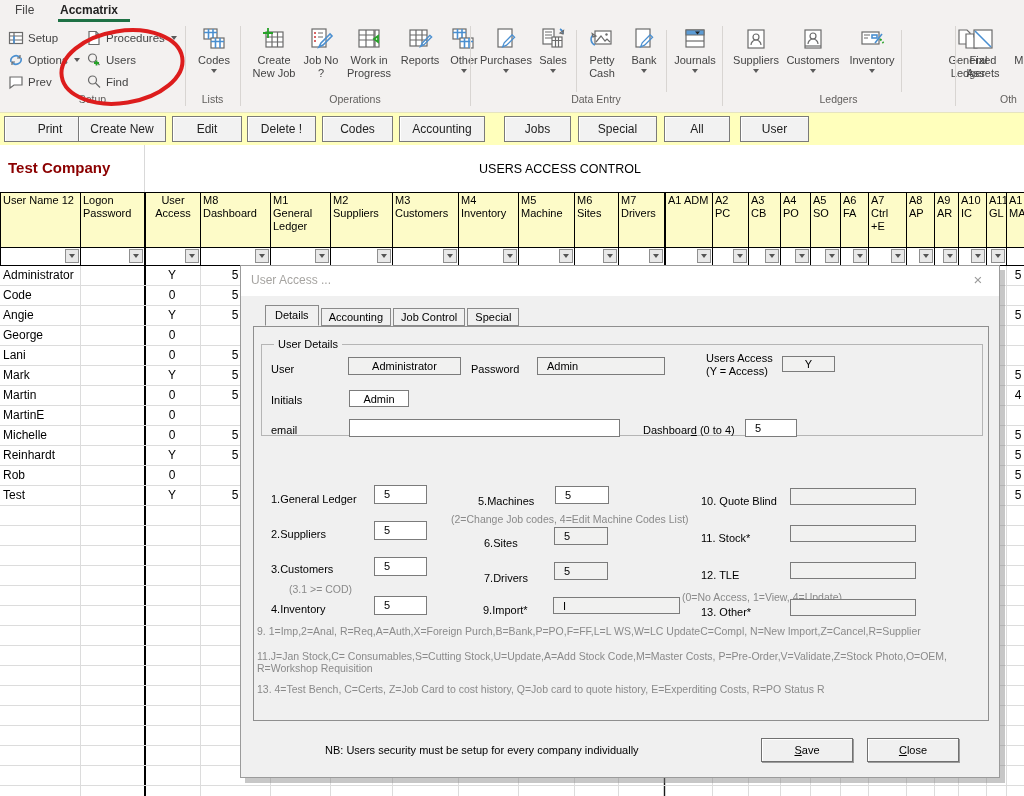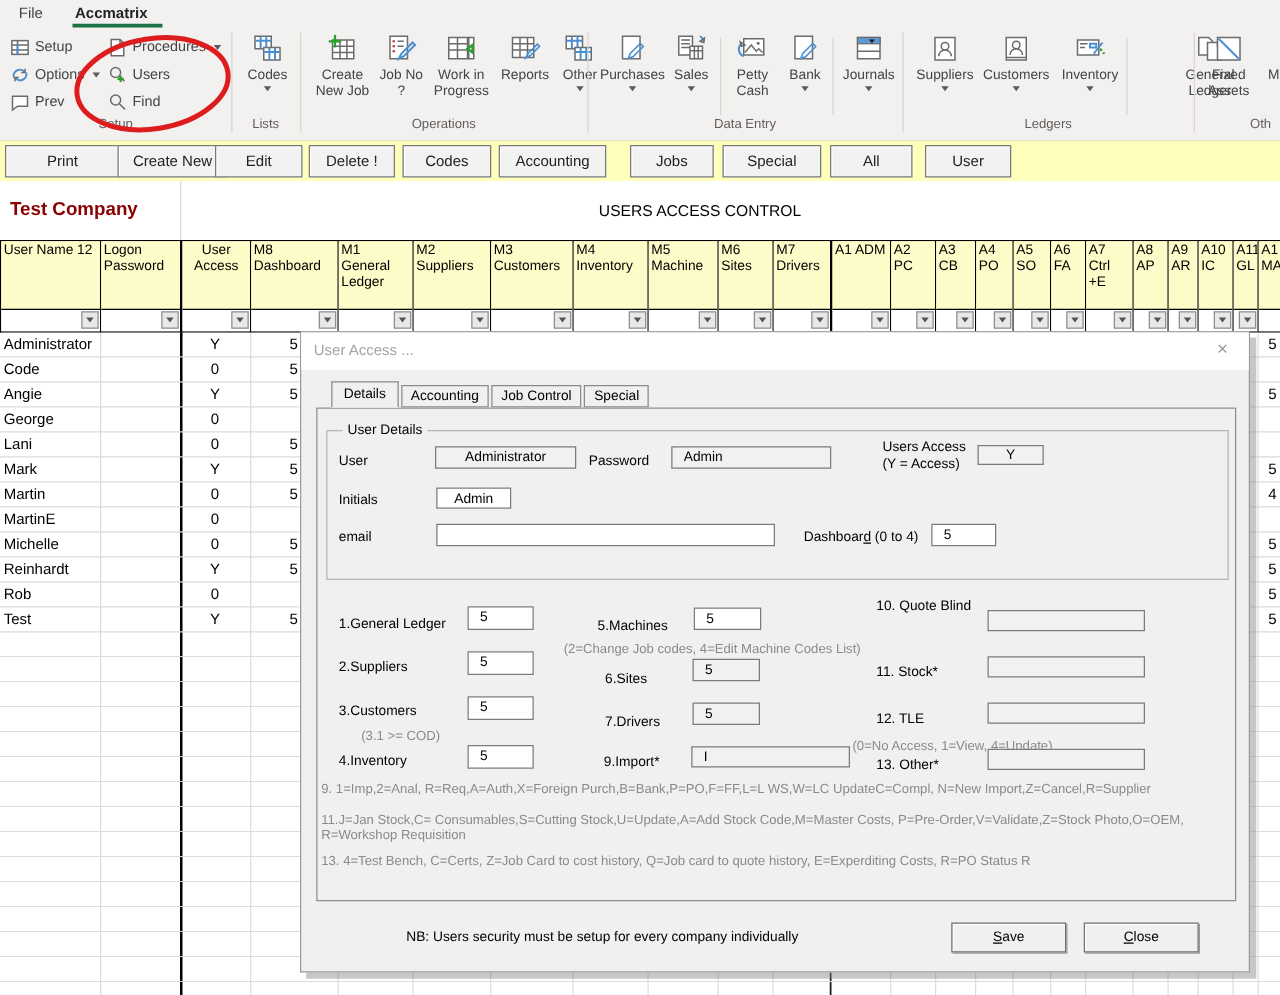--- a/index.html
+++ b/index.html
@@ -313,21 +313,21 @@
   </div>
   <div class="bbtn" style="left:1002px; width:40px;">
     <span class="bicon"></span>
     <span class="blabel">Ma</span>
   </div>
   <div class="glabel" style="left:1000px; width:40px; text-align:left;">Oth</div>
 </div>
 
 <div class="ybar">
   <div class="ybtn" style="left:4px;   width:92px;">Print</div>
-  <div class="ybtn" style="left:78px;  width:88px;margin-left:16px;">Create New</div>
+  <div class="ybtn" style="left:78px;  width:88px;">Create New</div>
   <div class="ybtn" style="left:172px; width:70px;">Edit</div>
   <div class="ybtn" style="left:247px; width:69px;">Delete !</div>
   <div class="ybtn" style="left:322px; width:71px;">Codes</div>
   <div class="ybtn" style="left:399px; width:86px;">Accounting</div>
   <div class="ybtn" style="left:504px; width:67px;">Jobs</div>
   <div class="ybtn" style="left:578px; width:79px;">Special</div>
   <div class="ybtn" style="left:664px; width:66px;">All</div>
   <div class="ybtn" style="left:740px; width:69px;">User</div>
 </div>
 
@@ -624,21 +624,21 @@
   <div class="dtitlebar">
     <span class="dtitle">User Access ...</span>
     <span class="dclose">×</span>
   </div>
 
   <div class="tabs">
     <span class="tab active">Details</span><span class="tab">Accounting</span><span class="tab">Job Control</span><span class="tab">Special</span>
   </div>
   <div class="tabpanel"></div>
 
-  <div class="groupbox" style="left:20px; top:78px; width:722px; height:120px;">
+  <div class="groupbox" style="left:20px; top:78px; width:722px; height:92px;">
     <span class="legend">User Details</span>
   </div>
   <span class="dlab" style="left:30px; top:97px;">User</span>
   <div class="tin gray center" style="left:107px; top:91px; width:113px;">Administrator</div>
   <span class="dlab" style="left:230px; top:97px;">Password</span>
   <div class="tin gray padded" style="left:296px; top:91px; width:128px;">Admin</div>
   <span class="dlab" style="left:465px; top:86px;">Users Access</span>
   <span class="dlab" style="left:465px; top:99px;">(Y = Access)</span>
   <div class="tin gray center" style="left:541px; top:90px; width:53px; height:16px; line-height:14px;">Y</div>
   <span class="dlab" style="left:30px; top:128px;">Initials</span>
@@ -661,21 +661,21 @@
   <span class="dlab" style="left:237px; top:229px;">5.Machines</span>
   <div class="tin padded" style="left:314px; top:220px; width:54px;">5</div>
   <span class="dnote" style="left:210px; top:247px;">(2=Change Job codes, 4=Edit Machine Codes List)</span>
   <span class="dlab" style="left:243px; top:271px;">6.Sites</span>
   <div class="tin gray padded" style="left:313px; top:261px; width:54px;">5</div>
   <span class="dlab" style="left:243px; top:306px;">7.Drivers</span>
   <div class="tin gray padded" style="left:313px; top:296px; width:54px;">5</div>
   <span class="dlab" style="left:242px; top:338px;">9.Import*</span>
   <div class="tin gray padded" style="left:312px; top:331px; width:127px; height:17px;">I</div>
 
-  <span class="dlab" style="left:460px; top:213px;">10. Quote Blind</span>
+  <span class="dlab" style="left:460px; top:229px;">10. Quote Blind</span>
   <div class="tin gray" style="left:549px; top:222px; width:126px; height:17px;"></div>
   <span class="dlab" style="left:460px; top:266px;">11. Stock*</span>
   <div class="tin gray" style="left:549px; top:259px; width:126px; height:17px;"></div>
   <span class="dlab" style="left:460px; top:303px;">12. TLE</span>
   <div class="tin gray" style="left:549px; top:296px; width:126px; height:17px;"></div>
   <span class="dnote" style="left:441px; top:325px;">(0=No Access, 1=View, 4=Update)</span>
   <span class="dlab" style="left:460px; top:340px;">13. Other*</span>
   <div class="tin gray" style="left:549px; top:333px; width:126px; height:17px;"></div>
 
   <span class="dnote" style="left:16px; top:359px;">9. 1=Imp,2=Anal, R=Req,A=Auth,X=Foreign Purch,B=Bank,P=PO,F=FF,L=L WS,W=LC UpdateC=Compl, N=New Import,Z=Cancel,R=Supplier</span>

